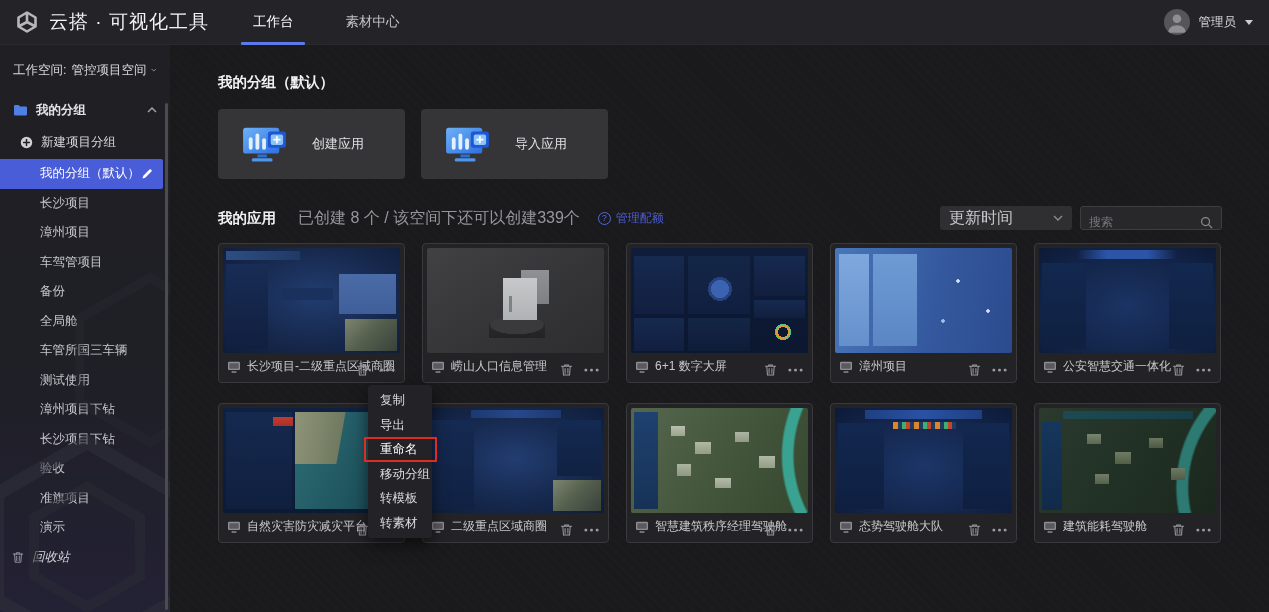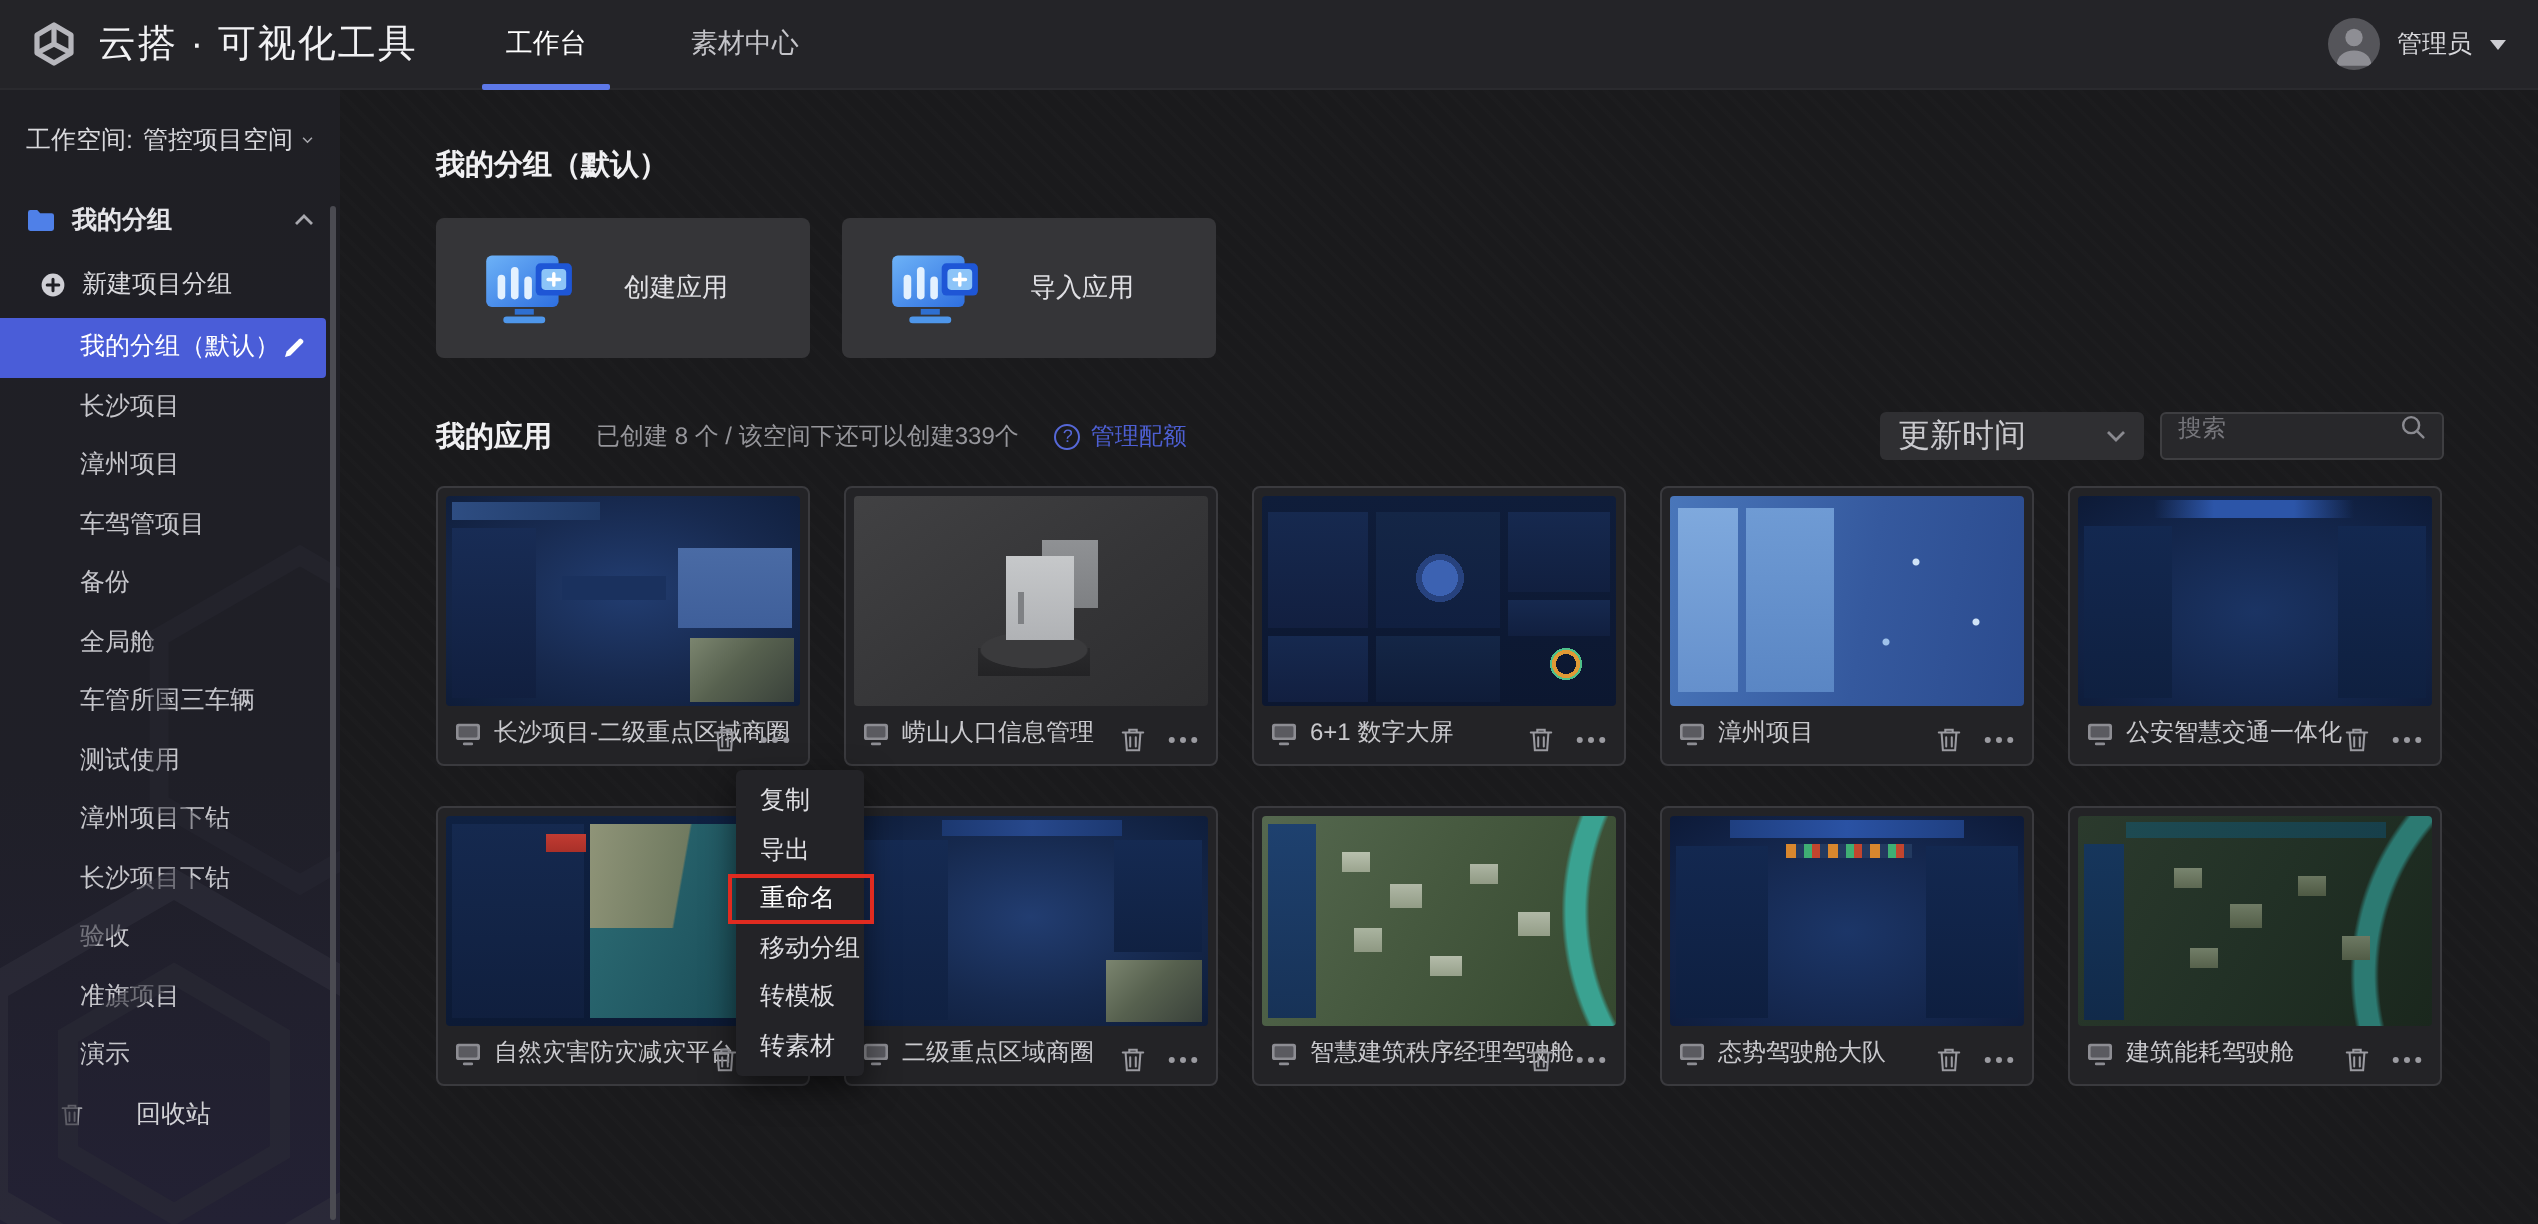--- a/index.html
+++ b/index.html
@@ -39,44 +39,44 @@
     color:#e4e4e8; font-size:12.5px; font-weight:bold; cursor:pointer; }
   .group-header .chev { margin-left:auto; }
   .new-group { height:34px; display:flex; align-items:center; gap:8px; padding:0 13px 0 20px;
     color:#d8d8dc; font-size:12.5px; cursor:pointer; }
   .side-items { }
   .side-item { height:29.5px; display:flex; align-items:center; padding-left:40px;
     color:#c6c6cb; font-size:12.5px; cursor:pointer; white-space:nowrap; }
   .side-item.selected { background:#4a5dd8; color:#ffffff; margin-right:7px; border-radius:0 2px 2px 0; }
   .pencil { display:none; margin-left:auto; margin-right:10px; }
   .side-item.selected .pencil { display:block; }
-  .recycle-row { height:29.5px; display:flex; align-items:center; gap:26px; padding-left:30px;
-    color:#d2d2d6; font-size:12.5px; cursor:pointer; }
+  .recycle-row { height:29.5px; display:flex; align-items:center; gap:8px; padding-left:12px;
+    color:#d2d2d6; font-size:12.5px; cursor:pointer;font-style:italic; }
 
   
   .main { position:absolute; left:170px; top:45px; right:0; bottom:0; background:#1a1a1c;
     background-image:repeating-linear-gradient(45deg, rgba(255,255,255,0.008) 0 2px, transparent 2px 7px); }
   .group-title { position:absolute; left:48px; top:28px; font-size:14.5px; font-weight:bold; color:#f0f0f2; }
   .big-buttons { position:absolute; left:48px; top:64px; display:flex; gap:16px; }
   .big-btn { width:187px; height:70px; background:#353538; border:none; border-radius:4px;
     display:flex; align-items:center; gap:24px; padding-left:24px; cursor:pointer;font-family:Liberation Serif, serif; }
   .big-btn span { color:#e0e0e4; font-size:13px; }
   .apps-header { position:absolute; left:48px; top:160px; width:1004px; height:26px;
     display:flex; align-items:center; }
   .my-apps-title { font-size:14.5px; font-weight:bold; color:#f0f0f2; }
-  .quota { margin-left:22px; font-size:12px; color:#96969b; }
+  .quota { margin-left:22px; font-size:16px; color:#96969b; }
   .q-icon { margin-left:18px; width:13px; height:13px; border:1px solid #5668d8; border-radius:50%;
     color:#5668d8; font-size:9px; display:flex; align-items:center; justify-content:center; cursor:pointer; }
   .quota-link { margin-left:5px; font-size:12px; color:#4d5fd3; text-decoration:none; cursor:pointer; }
   .sort-select { margin-left:auto; width:132px; height:24px; background:#2f2f32; border-radius:3px;
     display:flex; align-items:center; padding:0 9px; cursor:pointer; }
   .sort-select span { color:#c9c9cd; font-size:16px; }
   .sort-select .chev { margin-left:auto; }
   .search-box { margin-left:8px; width:142px; height:24px; background:#28282b; border:1px solid #3e3e41;
-    border-radius:3px; display:flex; align-items:flex-start; padding:0 8px; }
+    border-radius:3px; display:flex; align-items:flex-end; padding:0 8px; }
   .search-box input { flex:1; min-width:0; background:transparent; border:none; outline:none;
     color:#c9c9cd; font-size:12px; font-family:inherit; }
   .search-box input::placeholder { color:#76767b; }
 
   
   .grid { position:absolute; left:48px; top:198px; display:grid;
     grid-template-columns:repeat(5,187px); gap:20px 17px; }
   .card { width:187px; height:140px; background:#232326; border:1px solid #3a3a3e;
     border-radius:4px; position:relative; cursor:pointer; }
   .thumb { margin:4px; height:105px; border-radius:2px; background-color:#0e1c38; }

